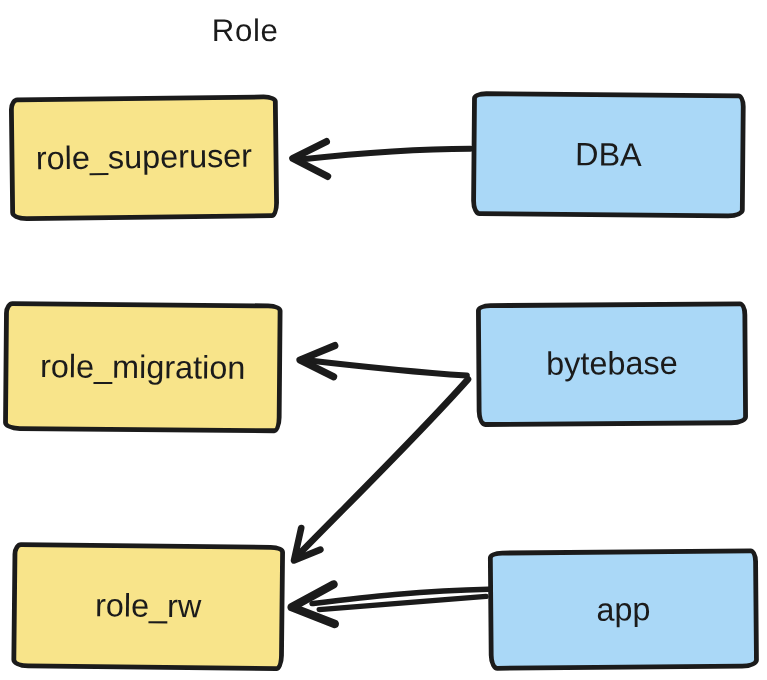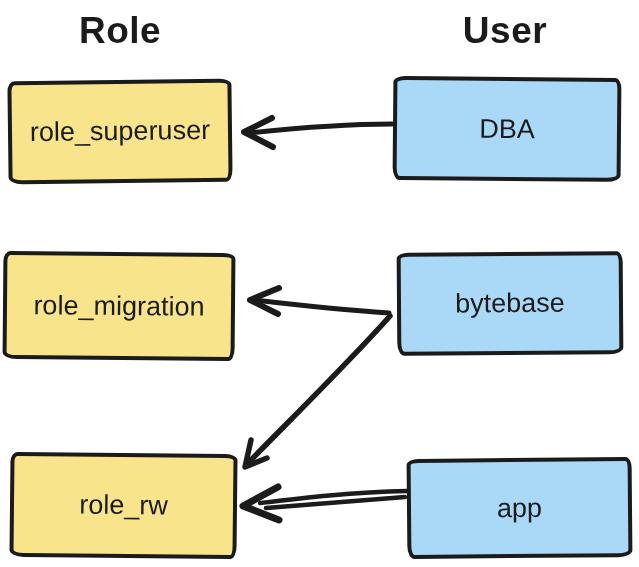--- a/index.html
+++ b/index.html
@@ -14,25 +14,24 @@
     width: 639px;
     height: 567px;
     background: var(--background);
     font-family: "Liberation Sans", sans-serif;
     overflow: hidden;
   }
   .col-title {
     position: absolute;
     top: 10px;
     width: 224px;
-    text-align: center;
-    font-size: 37px;
+    text-align: right;
+    font-size: 26px;
     color: var(--stroke);
     letter-spacing: 0.5px;
-    font-weight: bold;
   }
   .col-title.role { left: 8px; }
   .col-title.user { left: 393px; }
   .node {
     position: absolute;
     display: flex;
     align-items: center;
     justify-content: center;
     border: 4.5px solid var(--stroke);
     font-size: 27px;
@@ -65,21 +64,20 @@
     stroke-linecap: round;
     stroke-linejoin: round;
   }
 </style>
 </head>
 <body>
 
 <div class="canvas">
 
   <div class="col-title role">Role</div>
-  <div class="col-title user">User</div>
 
   <div class="node role-node" id="n-role-superuser">
     <span>role_superuser</span>
   </div>
   <div class="node role-node" id="n-role-migration">
     <span>role_migration</span>
   </div>
   <div class="node role-node" id="n-role-rw">
     <span>role_rw</span>
   </div>

